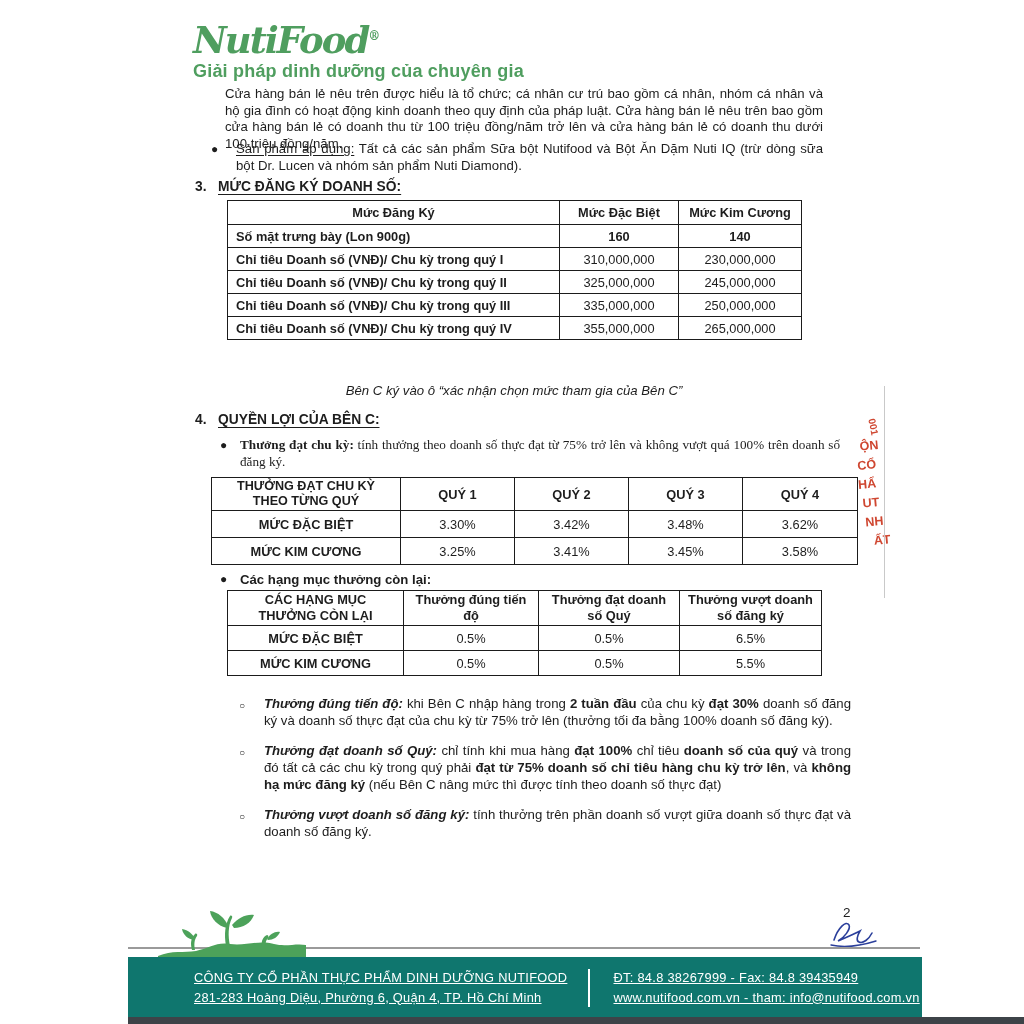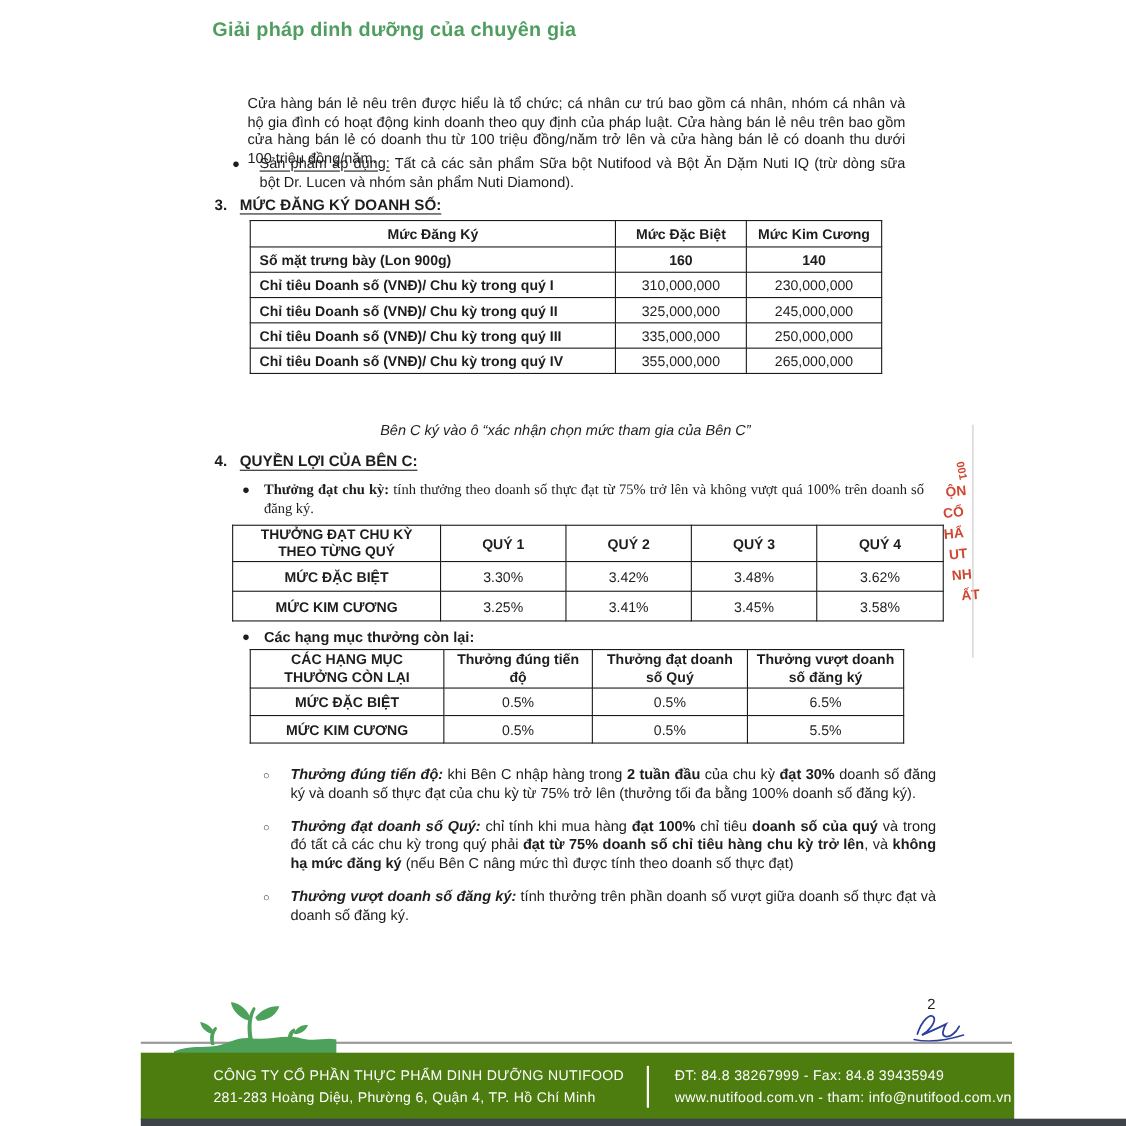--- a/index.html
+++ b/index.html
@@ -77,34 +77,35 @@
   .stamp div:nth-child(2){ margin-left:3px; }
   .stamp div:nth-child(3){ margin-left:-1px; }
   .stamp div:nth-child(4){ margin-left:-2px; }
   .stamp div:nth-child(5){ margin-left:1px; }
   .stamp div:nth-child(6){ margin-left:2px; }
   .stamp div:nth-child(7){ margin-left:9px; }
   .edge-line { left:884px; top:386px; width:1px; height:212px; background:#c9c9c9; }
 
   
   .footrule { left:128px; top:947px; width:792px; height:1.5px; background:#9a9a9a; }
-  .band { left:128px; top:957px; width:794px; height:61px; background:#4d7c0f;
-          display:flex; align-items:center; color:#ffffff; }
+  .band { left:128px; top:957px; width:794px; height:61px; background:#0f766e;
+          display:flex; align-items:center; color:#ffffff;text-decoration:underline; }
   .band .left { padding-left:66px; width:460px; }
   .band .divider { width:1.5px; height:38px; background:#ffffff; }
   .band .right { padding-left:24px; }
   .band .l1 { font-size:12.8px; letter-spacing:0.3px; line-height:20px; white-space:nowrap; }
   .band .l2 { font-size:12.8px; letter-spacing:0.3px; line-height:20px; white-space:nowrap; }
   .bottom-strip { left:128px; top:1017px; width:896px; height:7px; background:#3d4348; }
   .sprout { left:158px; top:898px; }
 </style>
 </head>
 <body>
 
 <div class="abs logo">
+  <div class="brand"><span>NutiFood</span><sup>®</sup></div>
   <div class="tagline">Giải pháp dinh dưỡng của chuyên gia</div>
 </div>
 
 <div class="abs para">Cửa hàng bán lẻ nêu trên được hiểu là tổ chức; cá nhân cư trú bao gồm cá nhân, nhóm cá nhân và hộ gia đình có hoạt động kinh doanh theo quy định của pháp luật. Cửa hàng bán lẻ nêu trên bao gồm cửa hàng bán lẻ có doanh thu từ 100 triệu đồng/năm trở lên và cửa hàng bán lẻ có doanh thu dưới 100 triệu đồng/năm.</div>
 
 <div class="abs ibullet">
   <span class="dot">●</span>
   <span class="txt"><span class="su">Sản phẩm áp dụng:</span><span> Tất cả các sản phẩm Sữa bột Nutifood và Bột Ăn Dặm Nuti IQ (trừ dòng sữa bột Dr. Lucen và nhóm sản phẩm Nuti Diamond).</span></span>
 </div>
 

